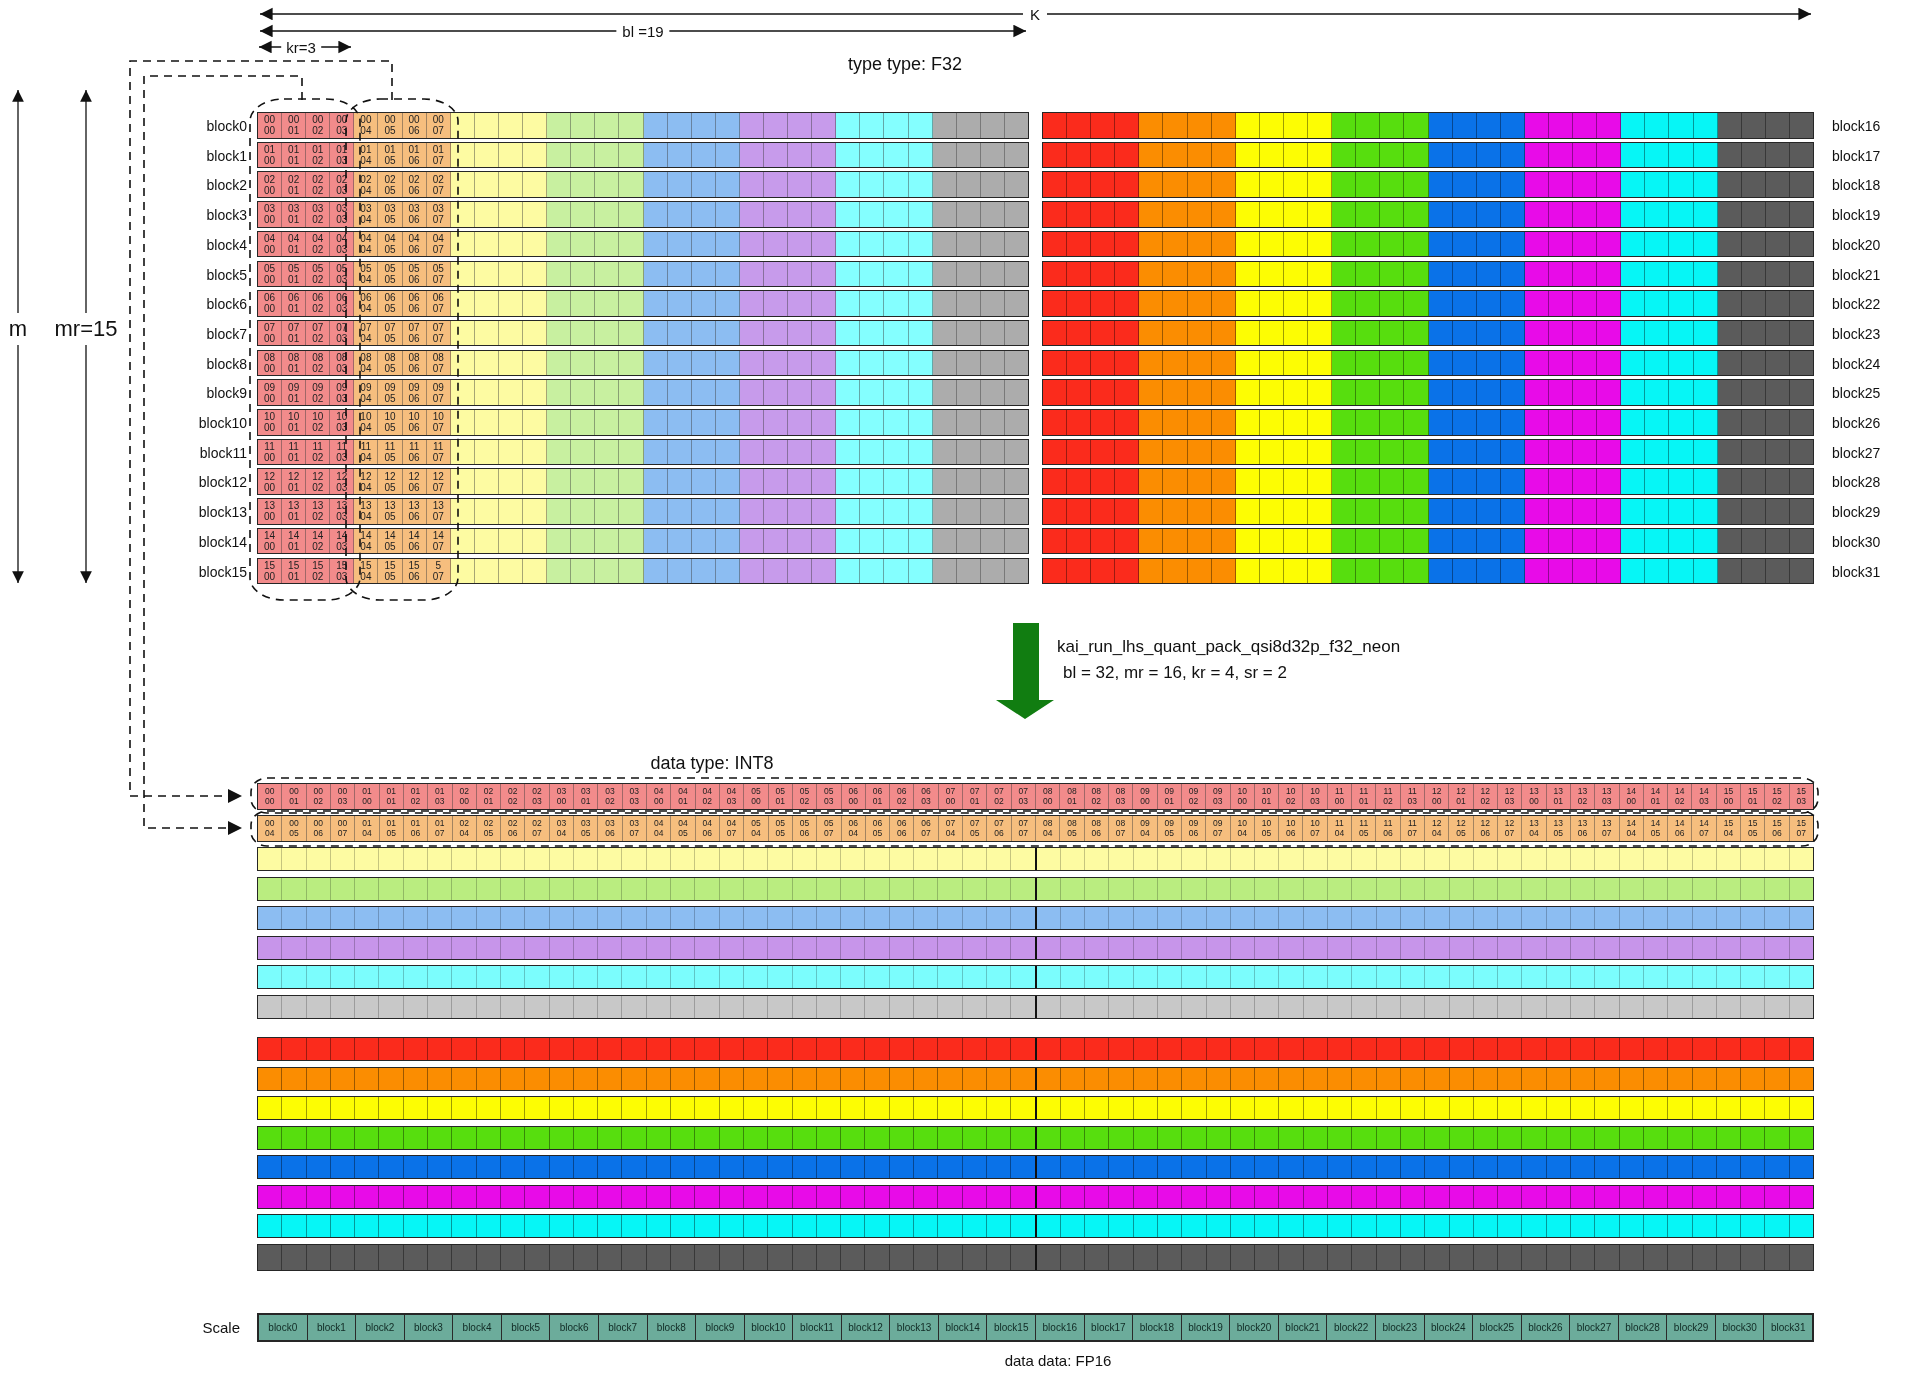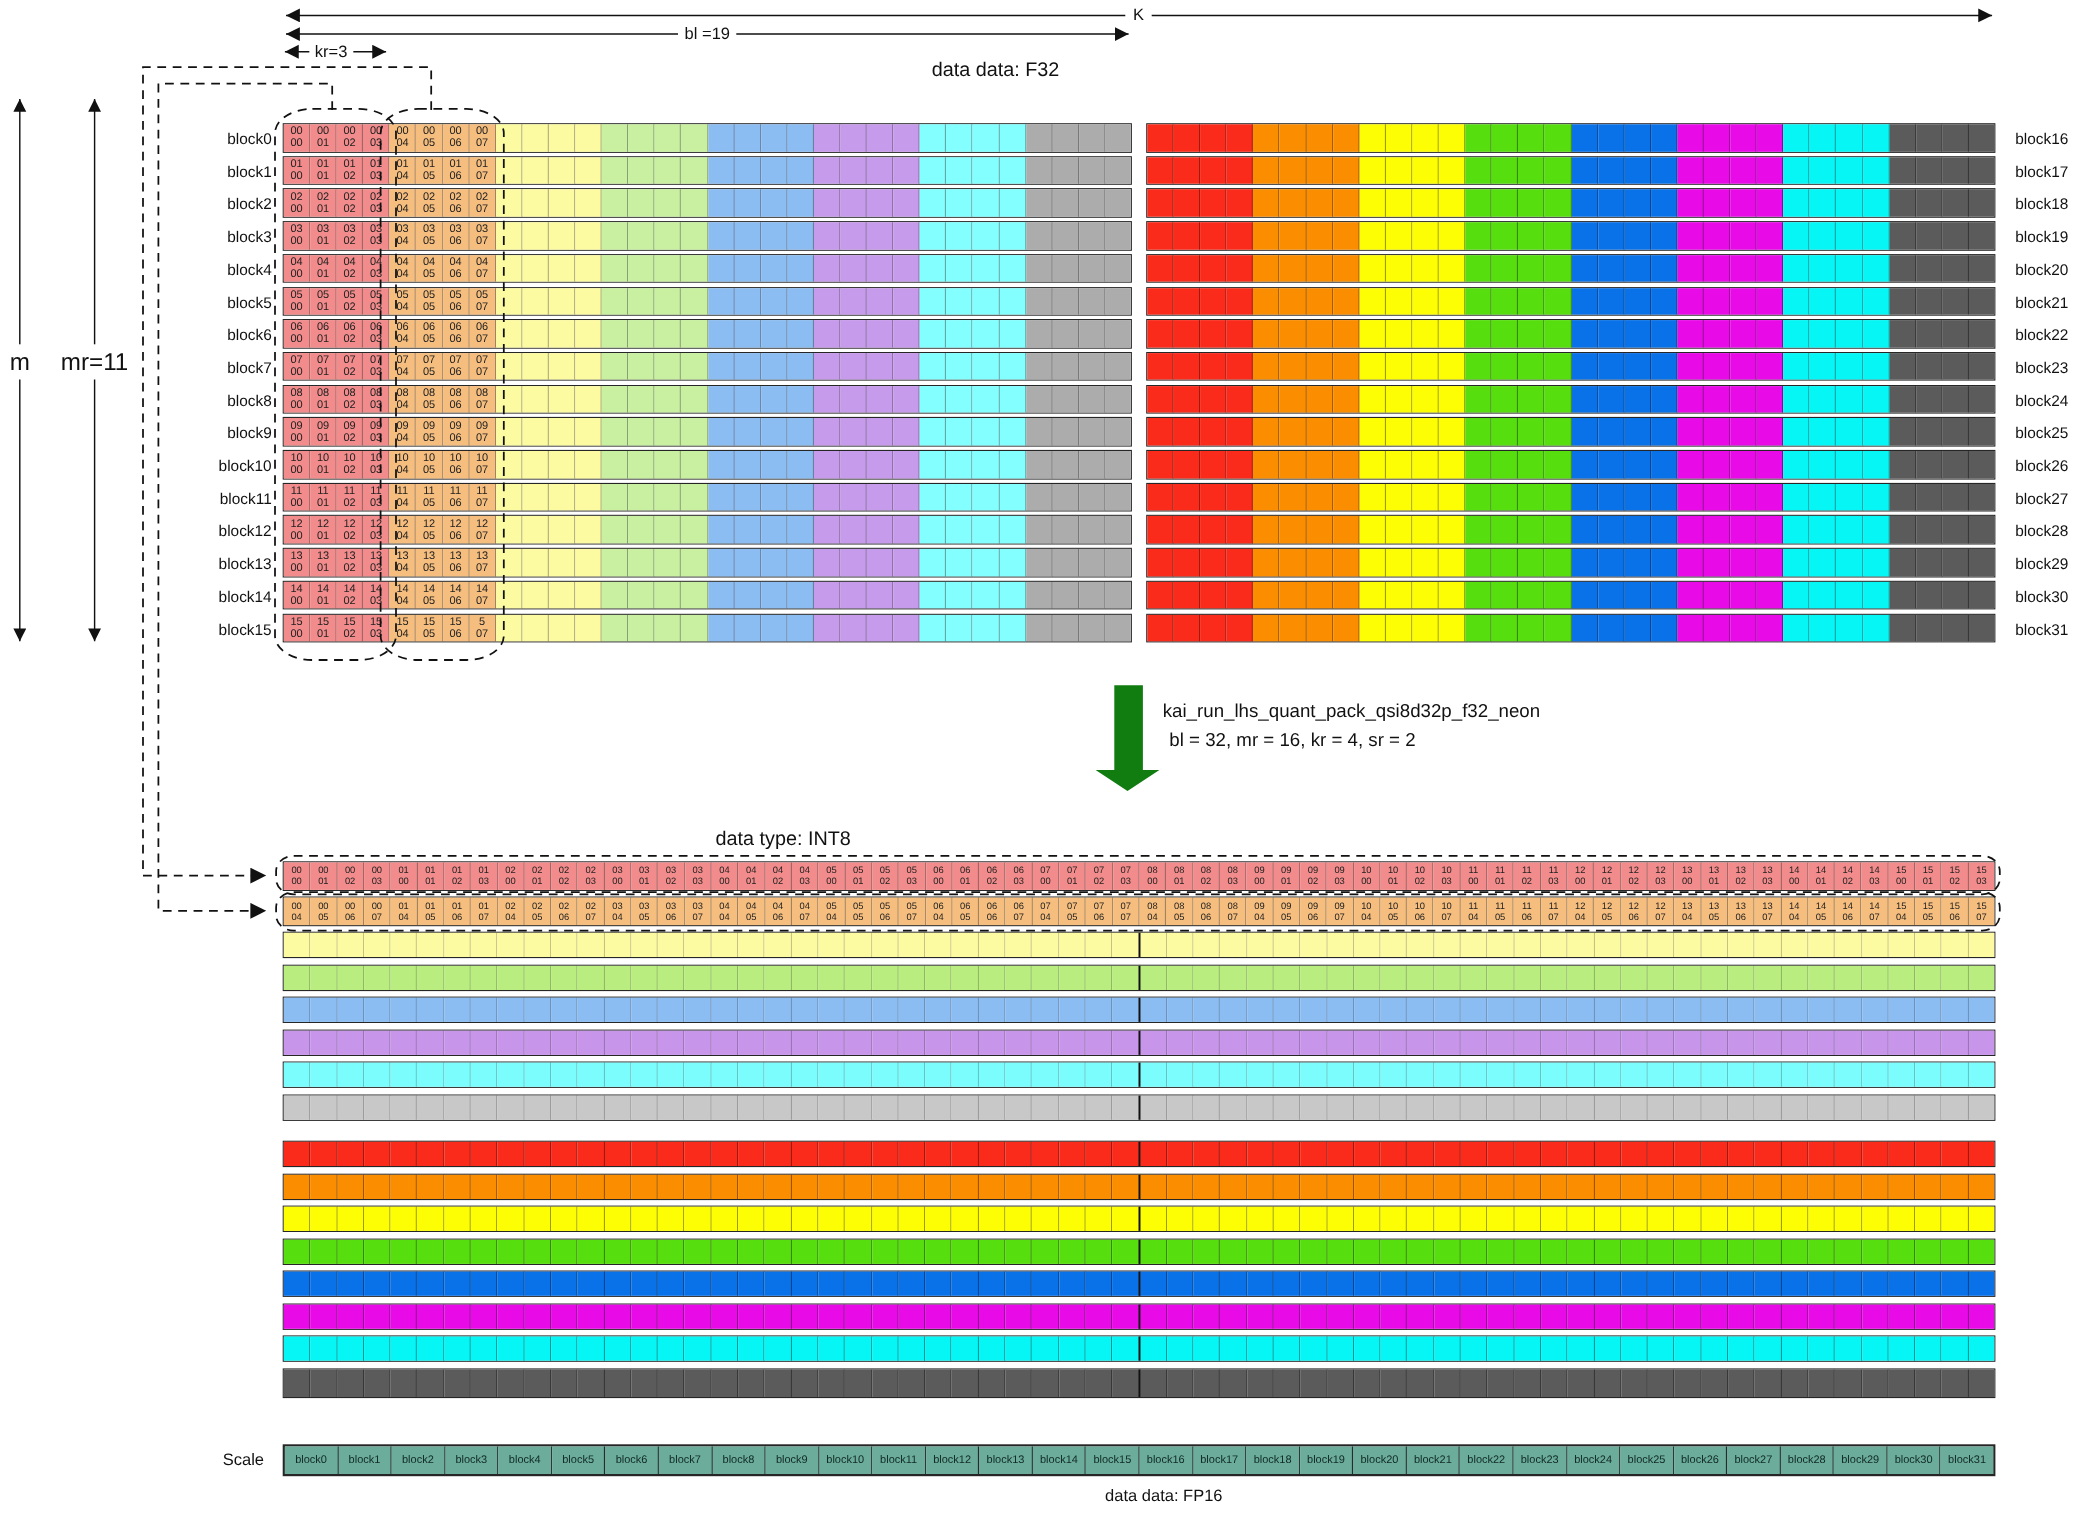--- a/index.html
+++ b/index.html
@@ -54,22 +54,22 @@
     <rect x="251" y="778" width="1567" height="35" rx="16" ry="14" fill="none" stroke="#111" stroke-width="1.6" stroke-dasharray="8 6"></rect>
     <rect x="251" y="811" width="1567" height="35" rx="16" ry="14" fill="none" stroke="#111" stroke-width="1.6" stroke-dasharray="8 6"></rect>
 
     <path id="green-arrow" d="M1013,623 h26 v77 h15 l-29,19 -29,-19 h17 z" fill="#117D11"></path>
   </svg>
 
   <div class="lbl ctr" style="left:1035px;top:14px;font-size:15px;padding:0 7px;">K</div>
   <div class="lbl ctr" style="left:643px;top:31px;font-size:15px;padding:0 6px;">bl =19</div>
   <div class="lbl ctr" style="left:301px;top:47px;font-size:15px;padding:0 5px;">kr=3</div>
   <div class="lbl ctr" style="left:18px;top:329px;font-size:22px;padding:3px 2px;">m</div>
-  <div class="lbl ctr" style="left:86px;top:329px;font-size:22px;padding:3px 2px;">mr=11</div>
-  <div class="lbl ctr" style="left:905px;top:64px;font-size:18px;">data data: F32</div>
+  <div class="lbl ctr" style="left:86px;top:329px;font-size:22px;padding:3px 2px;">mr=15</div>
+  <div class="lbl ctr" style="left:905px;top:64px;font-size:18px;">type type: F32</div>
   <div class="lbl ctr" style="left:712px;top:763px;font-size:18px;">data type: INT8</div>
   <div class="lbl" style="left:1057px;top:637px;font-size:17px;">kai_run_lhs_quant_pack_qsi8d32p_f32_neon</div>
   <div class="lbl" style="left:1063px;top:663px;font-size:17px;">bl = 32, mr = 16, kr = 4, sr = 2</div>
   <div class="lbl" style="left:150px;top:1319px;width:90px;text-align:right;font-size:15px;background:none;">Scale</div>
   <div class="lbl ctr" style="left:1058px;top:1360px;font-size:15px;background:none;">data data: FP16</div>
 
 <div class="row" style="left: 257px; top: 112px; width: 772px; height: 26.5px;">
       <div class="cell" style="background: rgb(242, 139, 139);">
         <span>00</span>
         <span>00</span>

